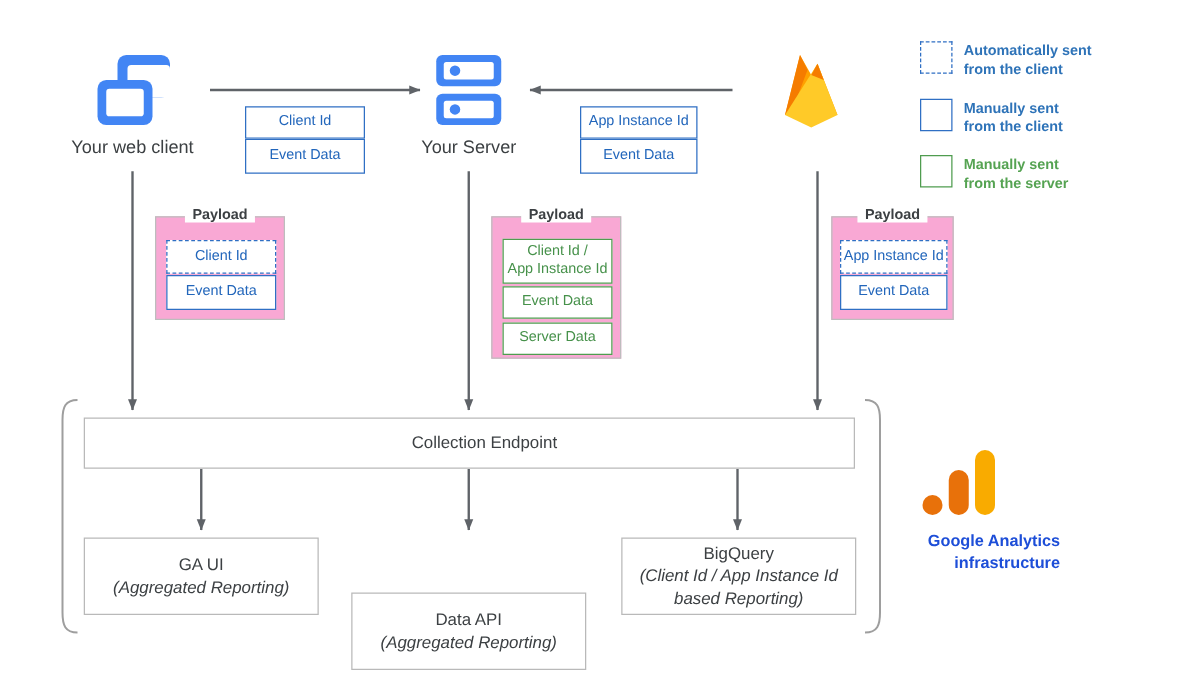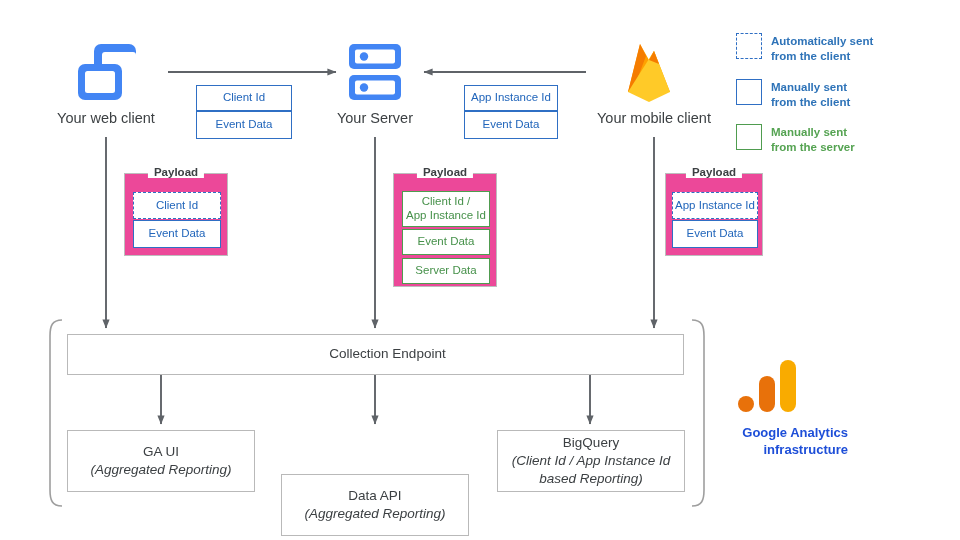--- a/index.html
+++ b/index.html
@@ -37,21 +37,21 @@
     text-align: center;
     line-height: 1.2;
     background: #fff;
   }
   .chip.dashed { border-style: dashed; }
   .chip.green  { border-color: #4f9c4f; color: #46914a; }
 
   
   .payload {
     border: 1.2px solid #bdbdbd;
-    background: #ec4899;
+    background: #f9a8d4;
   }
   .payload-title {
     position: absolute;
     top: -8px;
     left: 50%;
     transform: translateX(-50%);
     background: #ffffff;
     padding: 0 6px;
     font-size: 11.5px;
     font-weight: bold;
@@ -159,21 +159,20 @@
   <div class="abs node-label" style="left:295px; top:110px; width:160px;">Your Server</div>
 
   <div class="abs" style="left:618px; top:38px;">
     <svg width="62" height="70" viewBox="0 0 62 70">
       <path d="M10,54 L22,6 L31,22 L36,13 L52,54 Z" fill="#ffa000"></path>
       <path d="M10,54 L22,6 L28,18 L16,50 Z" fill="#f57c00"></path>
       <path d="M10,54 L36,13 L52,54 L31,64 Z" fill="#ffca28"></path>
       <path d="M31,22 L36,13 L41,26 Z" fill="#f57c00"></path>
     </svg>
   </div>
-  <div class="abs node-label" style="left:574px; top:110px; width:160px;">Your mobile client</div>
 
   <div class="abs chip" style="left:196px; top:85px; width:96px; height:26px;">Client Id</div>
   <div class="abs chip" style="left:196px; top:111px; width:96px; height:28px;">Event Data</div>
 
   <div class="abs chip" style="left:464px; top:85px; width:94px; height:26px;">App Instance Id</div>
   <div class="abs chip" style="left:464px; top:111px; width:94px; height:28px;">Event Data</div>
 
   <div class="abs payload" style="left:124px; top:173px; width:104px; height:83px;">
     <div class="payload-title">Payload</div>
     <div class="chip dashed" style="position:absolute; left:8px; top:18px; width:88px; height:27px;">Client Id</div>

